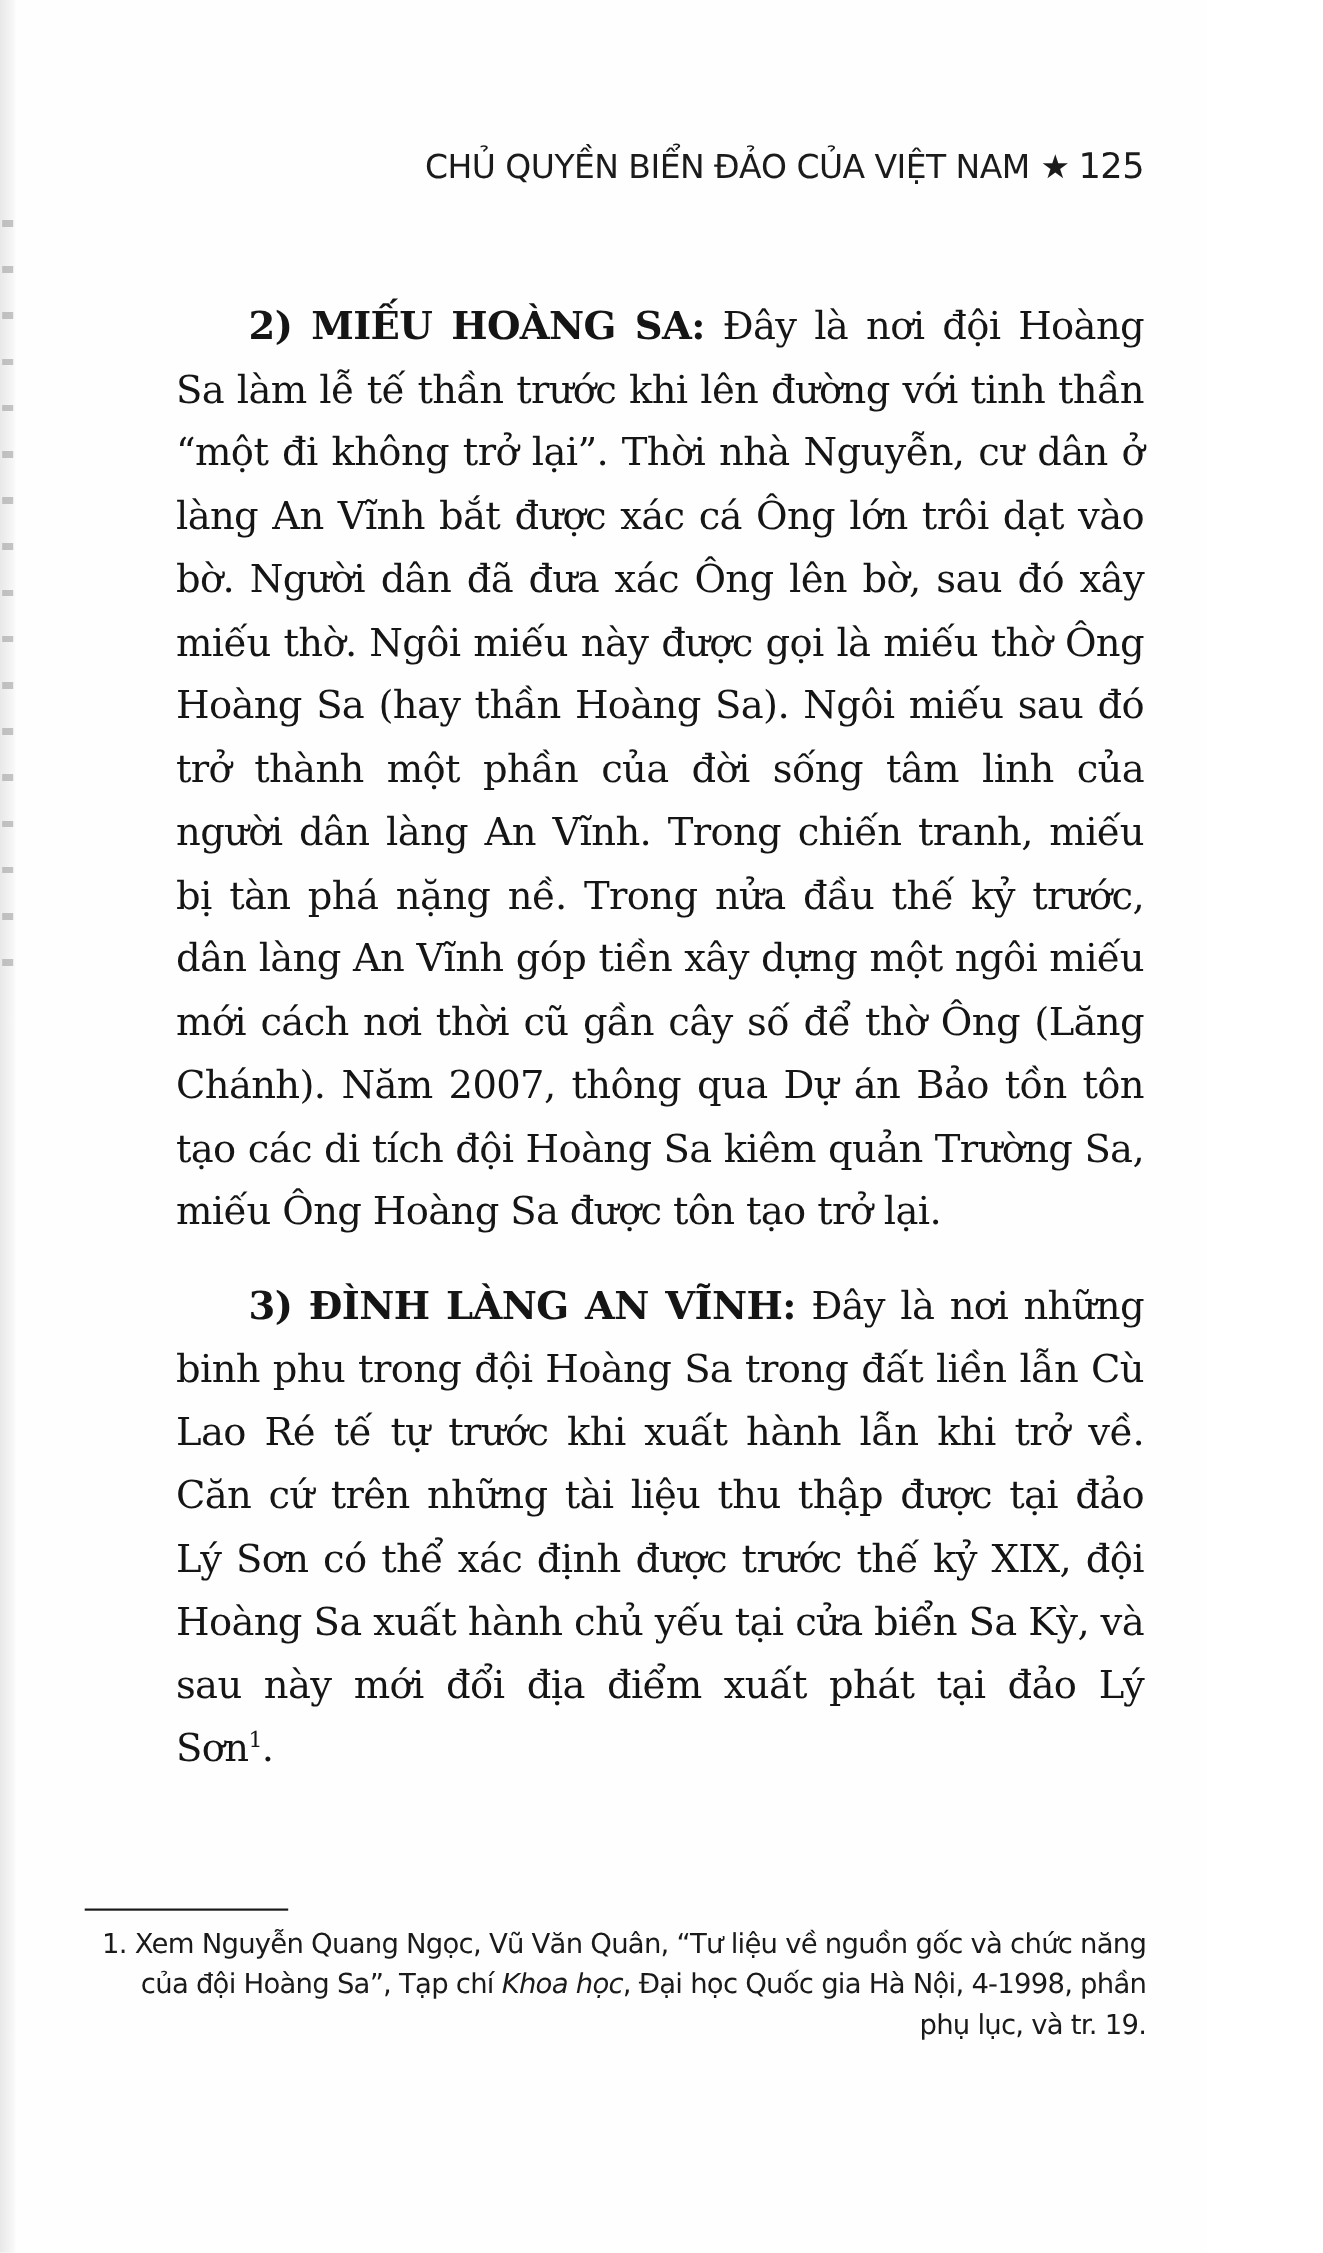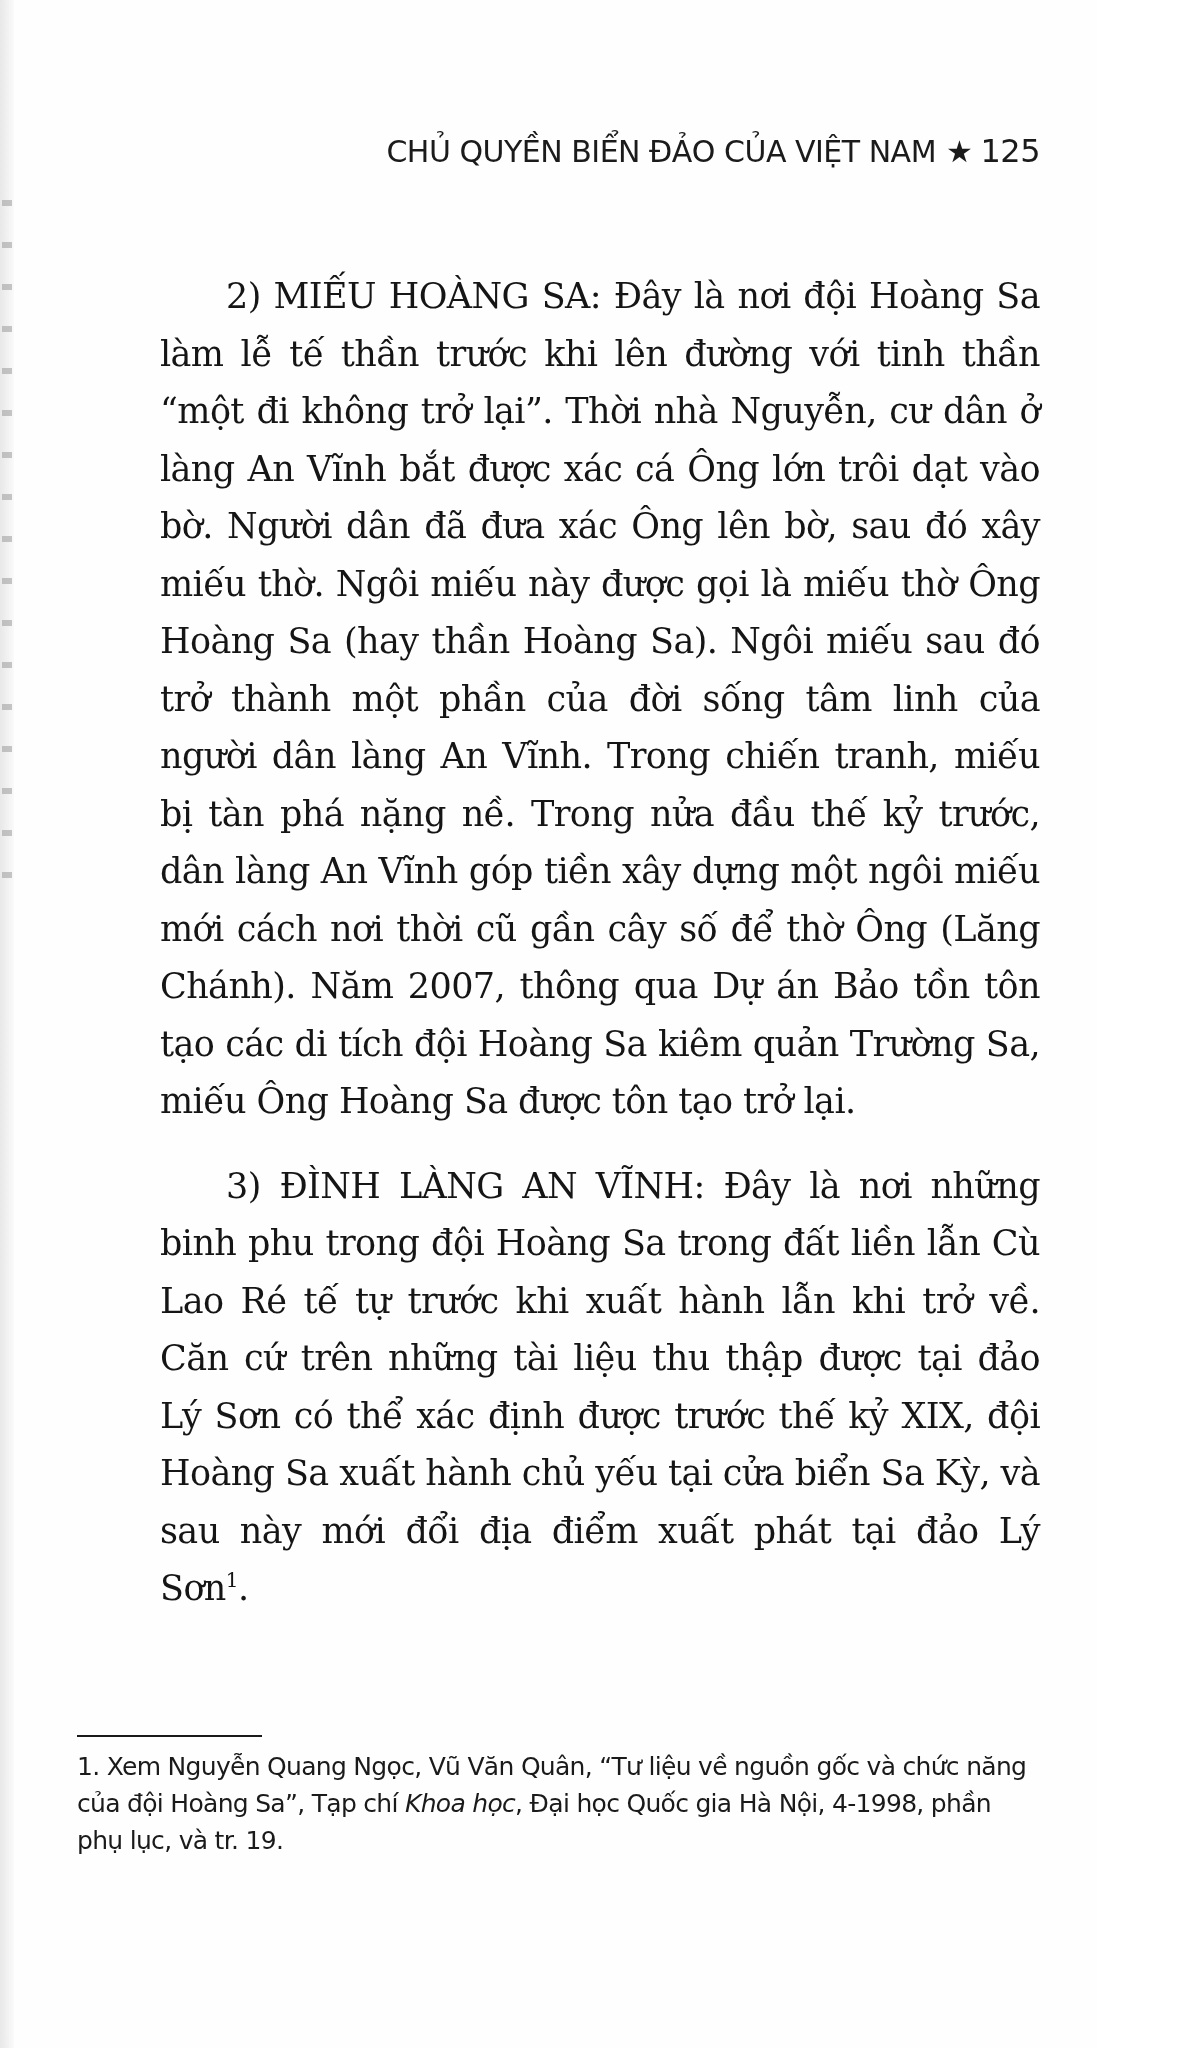--- a/index.html
+++ b/index.html
@@ -74,21 +74,21 @@
       text-indent: 0;
     }
     .body-text p + p {
       margin-top: 27px;
     }
     .para-indent {
       display: inline-block;
       width: 66px;
     }
     .para-heading {
-      font-weight: normal;
+      font-weight: bold;
     }
     sup {
       font-size: 20px;
       line-height: 0;
       vertical-align: super;
     }
     .footnote-rule {
       position: absolute;
       left: 77px;
       top: 1735px;
@@ -99,20 +99,21 @@
     .footnote {
       position: absolute;
       left: 77px;
       top: 1748px;
       width: 965px;
       font-family: "DejaVu Sans", sans-serif;
       font-size: 25px;
       line-height: 37px;
       color: #1a1a1a;
       letter-spacing: -0.7px;
+      text-align: right;
     }
     .footnote em {
       font-style: italic;
     }
   </style>
 </head>
 <body>
 
 <div class="page">
   <div class="page-edge">

